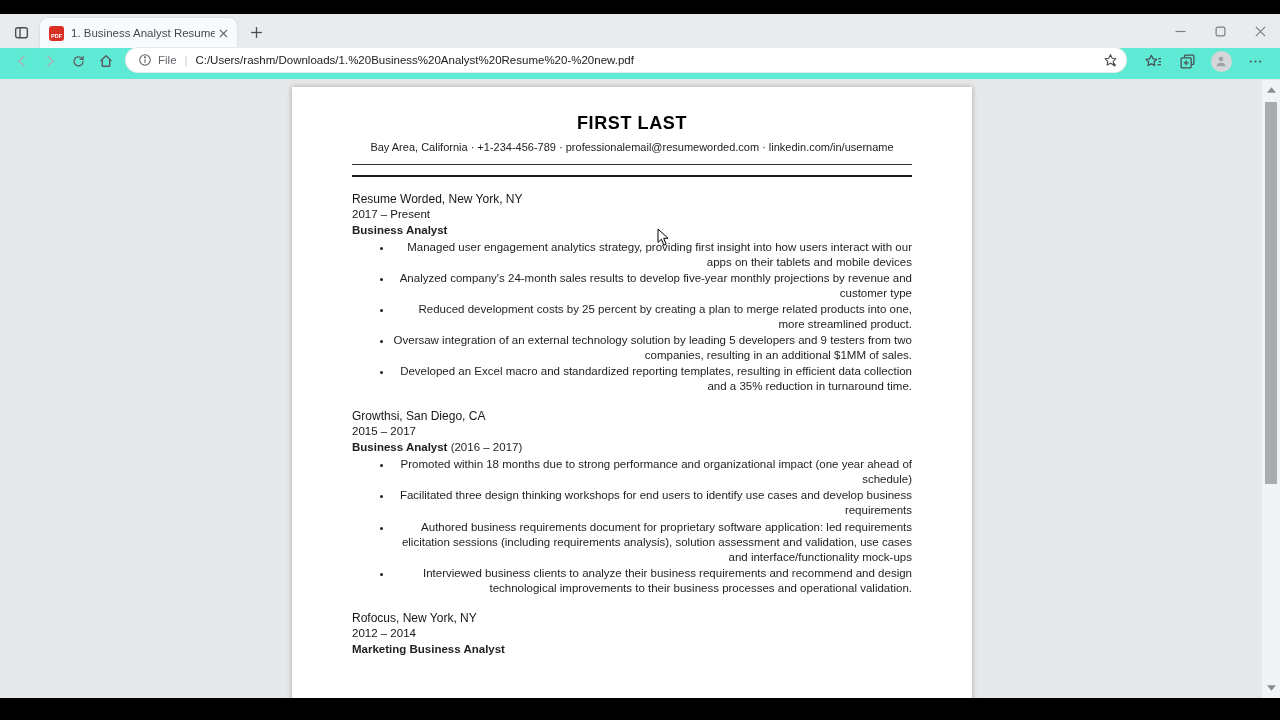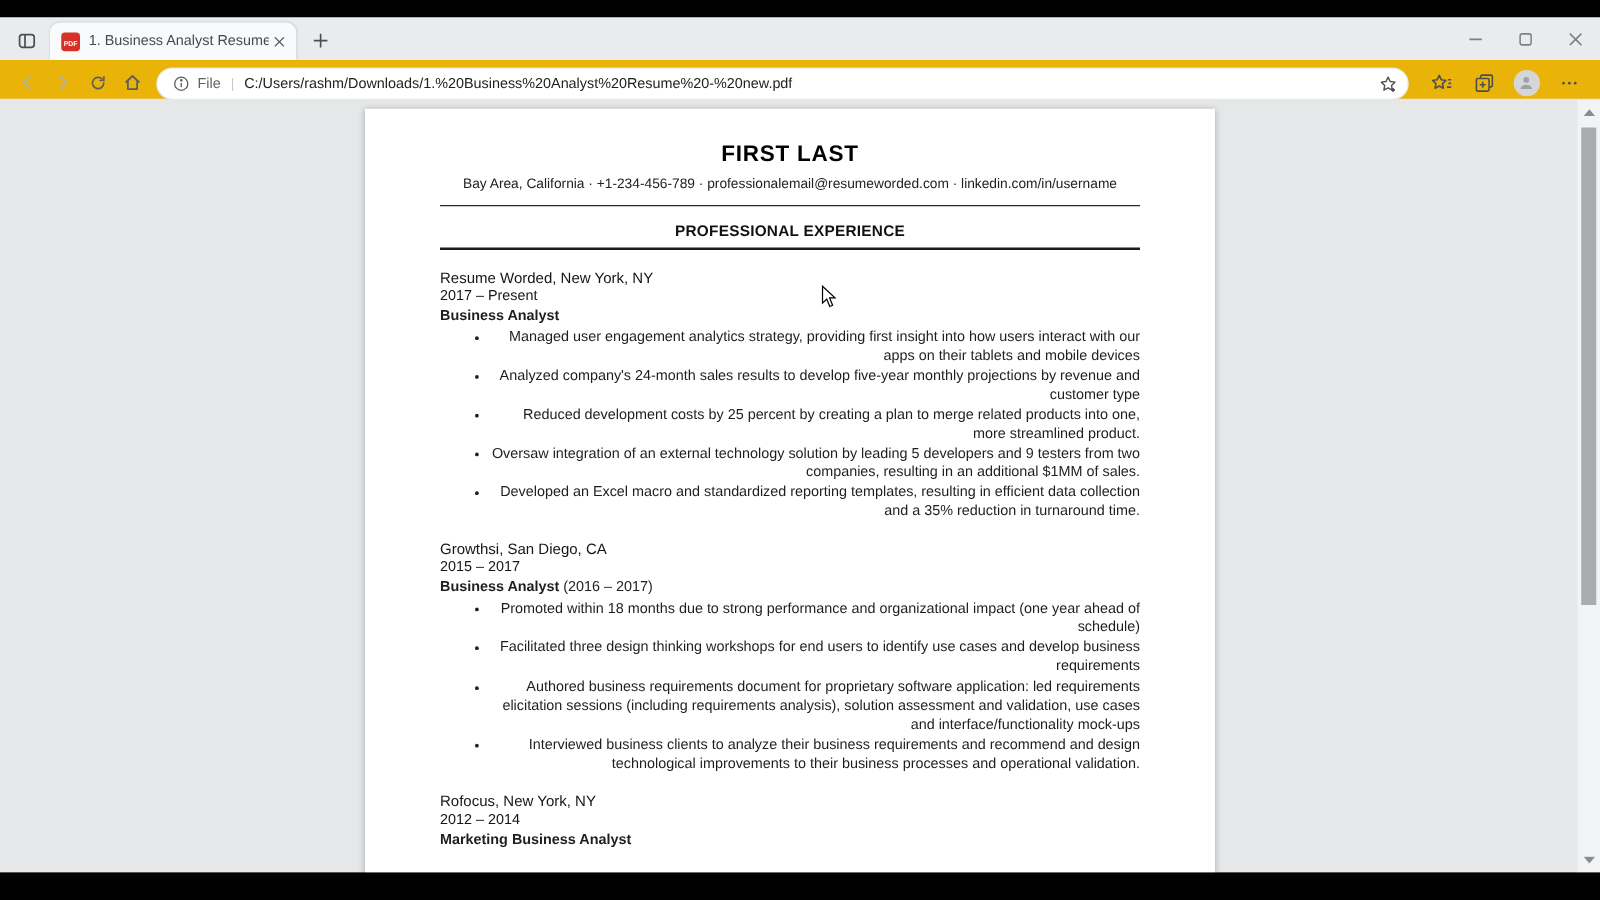--- a/index.html
+++ b/index.html
@@ -20,21 +20,21 @@
          display:flex; align-items:center; padding:0 6px 0 9px; }
   .tab-title { flex:1; font-size:11.5px; color:#474a4d; white-space:nowrap; overflow:hidden; margin-left:7px; }
   .tab-close { width:16px; height:16px; display:flex; align-items:center; justify-content:center; color:#55585b; font-size:13px; line-height:1; border-radius:3px; }
   .pdf-fav { width:15px; height:15px; background:#d93025; border-radius:3px; color:#fff; font-size:5.5px; font-weight:bold;
              display:flex; align-items:flex-end; justify-content:center; padding-bottom:1.5px; flex:0 0 auto; }
   .newtab { position:absolute; left:247px; top:9px; width:18px; height:18px; display:flex; align-items:center; justify-content:center; }
   .winctl { position:absolute; top:0; right:0; height:34px; display:flex; }
   .winbtn { width:40px; height:34px; display:flex; align-items:center; justify-content:center; }
 
   
-  .addressrow { position:relative; height:32px; background:#eab308; display:flex; align-items:flex-end; border-bottom:1px solid #e4e6e9; }
+  .addressrow { position:relative; height:32px; background:#5eead4; display:flex; align-items:flex-start; border-bottom:1px solid #e4e6e9; }
   .nav-ic { width:28px; height:26px; display:flex; align-items:center; justify-content:center; flex:0 0 auto; }
   .addr-field { flex:1; height:24px; margin:0 10px 0 6px; background:#fff; border-radius:13px;
                 box-shadow:0 0 0 1px #e7e9eb; display:flex; align-items:center; padding:0 4px 0 12px; }
   .addr-txt { font-size:11.5px; color:#202124; white-space:nowrap; overflow:hidden; }
   .addr-scheme { font-size:11.5px; color:#5f6368; margin:0 0 0 6px; }
   .addr-sep { color:#c6c8ca; margin:0 8px; font-size:11px; }
   .addr-star { margin-left:auto; width:24px; height:20px; display:flex; align-items:center; justify-content:center; }
   .addr-right { display:flex; align-items:center; margin-right:8px; }
   .addr-right .nav-ic { width:34px; }
   .avatar-c { width:21px; height:21px; border-radius:50%; background:#d4d6d9; display:flex; align-items:center; justify-content:center; }
@@ -355,21 +355,20 @@
           </svg>
         </div>
       </div>
     </div>
 
     <div class="content">
       <div class="page">
         <div class="r-name">FIRST LAST</div>
         <div class="r-contact">Bay Area, California · +1-234-456-789 · professionalemail@resumeworded.com · linkedin.com/in/username</div>
         <hr class="r-hr1">
-        <div class="r-sec">PROFESSIONAL EXPERIENCE</div>
         <hr class="r-hr2">
 
         <div class="r-jobhead">
           <span>Resume Worded, New York, NY</span>
           <span class="r-dates">2017 – Present</span>
         </div>
         <div class="r-role">
           <span>Business Analyst</span><span class="sfx"></span>
         </div>
         <ul class="r-bul">

